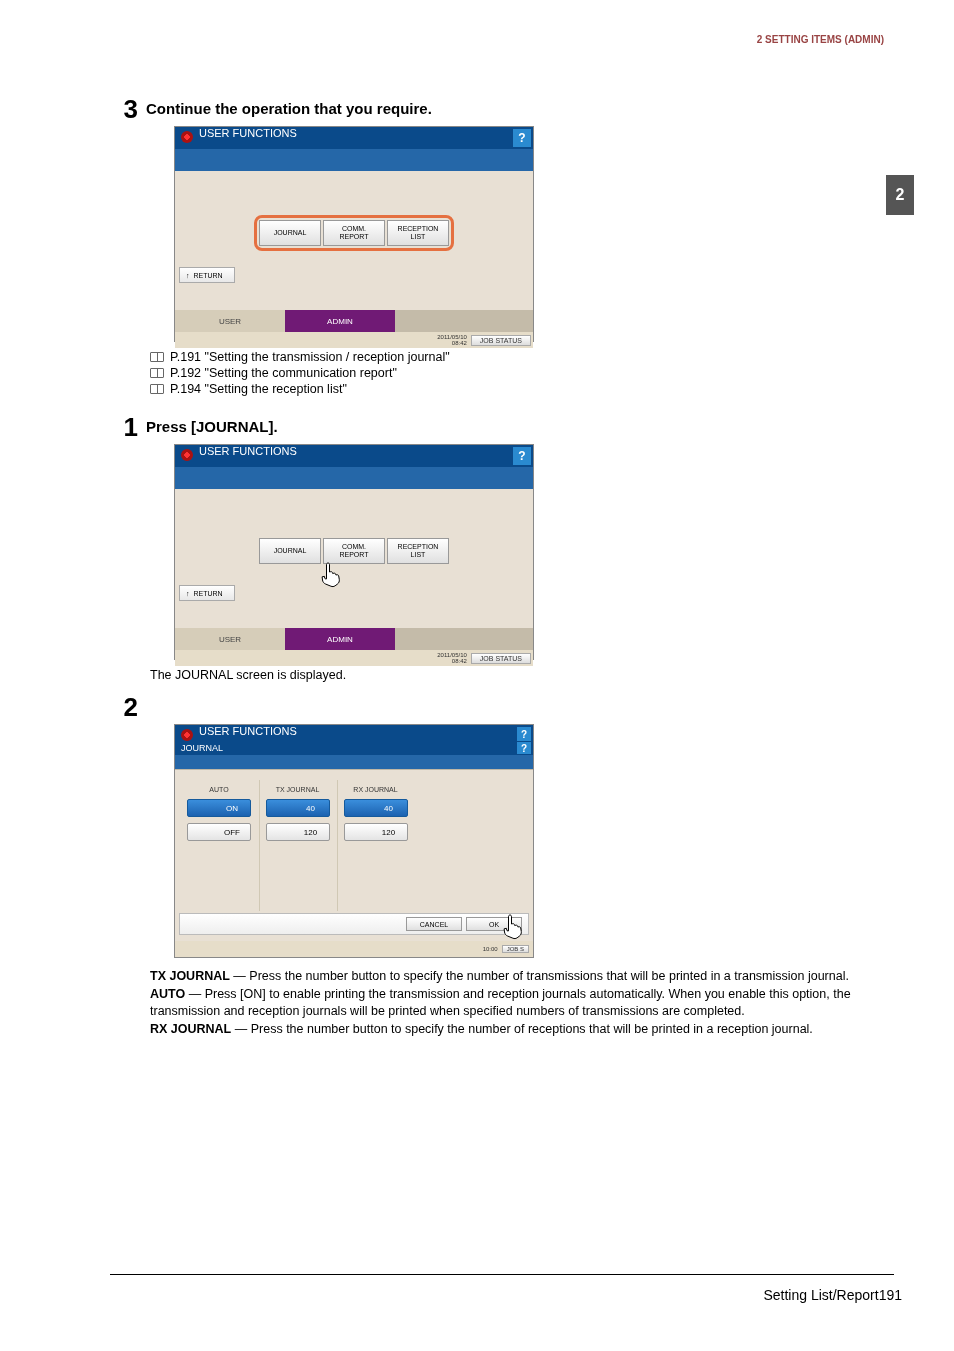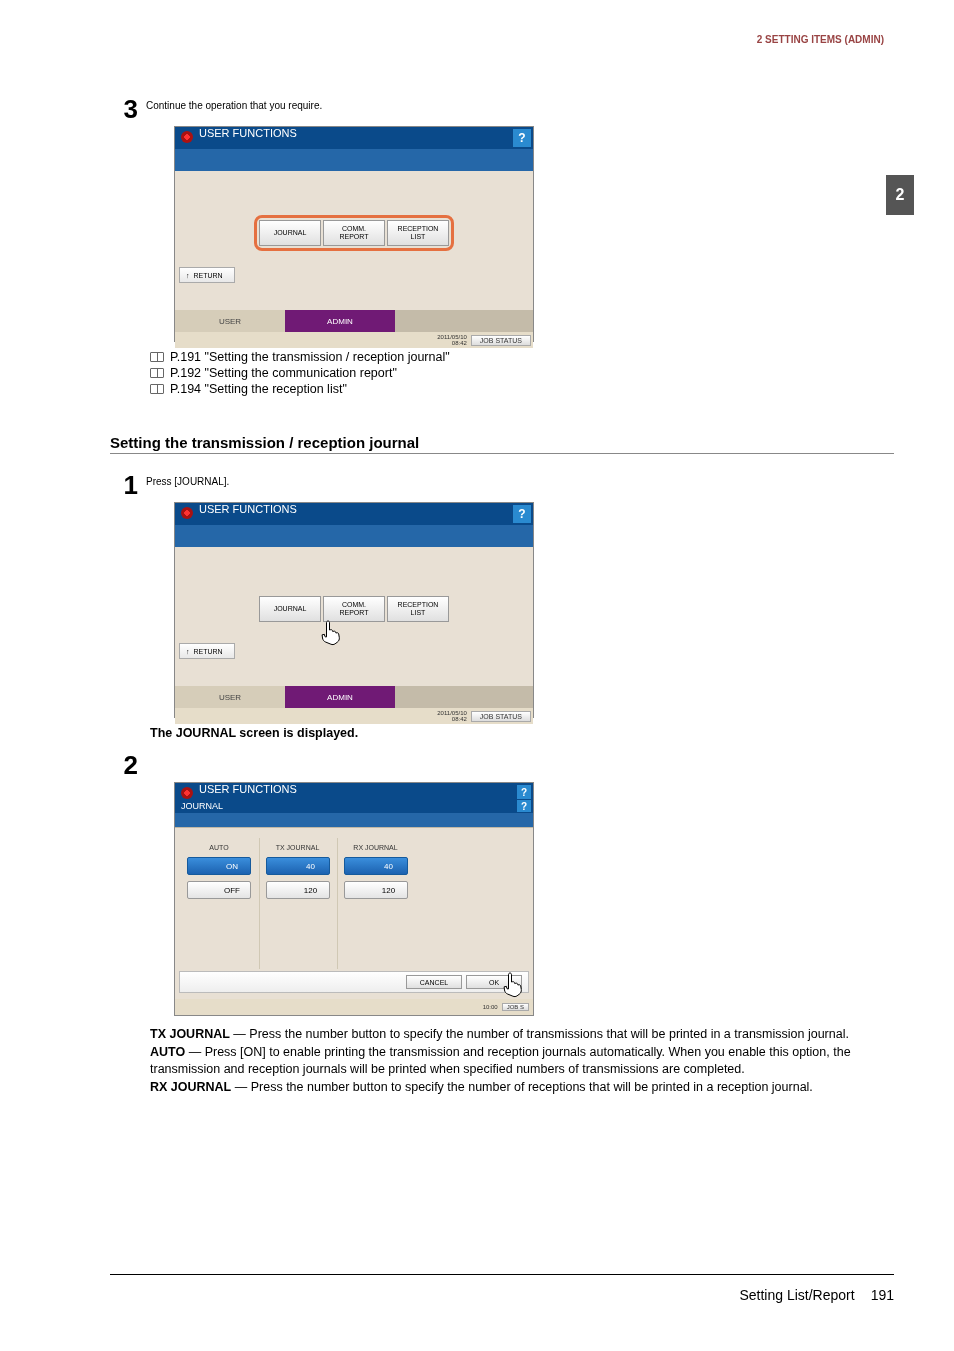--- a/index.html
+++ b/index.html
@@ -43,22 +43,22 @@
   }
   .step-num {
     width: 34px;
     font-size: 26px;
     font-weight: bold;
     text-align: right;
     padding-right: 8px;
     line-height: 1;
   }
   .step-title {
-    font-size: 10px;
-    font-weight: normal;
+    font-size: 15px;
+    font-weight: bold;
     padding-top: 4px;
   }
   .content-block {
     margin-top: 66px;
   }
   .screenshot {
     width: 360px;
     height: 216px;
     margin-left: 64px;
     margin-top: 4px;
@@ -157,21 +157,21 @@
   }
   .book-icon::before {
     content:''; position:absolute; left:50%; top:0; bottom:0;
     width:1px; background:#666;
   }
   .section-hdr {
     font-size:15px; font-weight:bold; margin-top:38px;
     border-bottom:1px solid #888; padding-bottom:2px;
   }
   .substep { margin-left:2px; margin-top:12px; }
-  .desc-text { font-size:12.5px; margin-left:40px; margin-top:8px;font-weight:bold; }
+  .desc-text { font-size:12.5px; margin-left:40px; margin-top:8px; }
 
   
   .scr-journal .scr-title2 {
     height:14px; background:#0a4a8a; color:#fff; font-size:9px;
     display:flex; align-items:center; padding-left:6px; position:relative;
   }
   .scr-journal .scr-panel {
     height:142px; padding:10px 6px 0 6px;
     display:flex; gap:2px;
     background:#e8e0d4;
@@ -209,23 +209,23 @@
   .scr-journal .scr-statusrow2 {
     position:absolute; left:0; right:0; bottom:0; height:16px;
     background:#e6ddc9; font-size:6px; color:#333;
     display:flex; justify-content:flex-end; align-items:center; padding-right:4px; gap:4px;
   }
 
   .definitions { font-size:12.5px; margin-left:40px; margin-top:10px; line-height:1.4; }
   .def-label { font-weight:bold; }
 
   .page-footer {
-    position:absolute; bottom:48px; right:60px;
+    position:absolute; bottom:48px; right:52px;
     font-size:14px;
-    display:flex; gap:16px;
+    display:flex; 
   }
   .footer-rule {
     position:absolute; bottom:76px; left:110px; right:60px;
     border-top:1px solid #000;
   }
 </style>
 </head>
 <body>
 
 <div class="page">
@@ -284,21 +284,20 @@
       <div class="item">
           <span class="book-icon"></span>
           <span>P.192 "Setting the communication report"</span>
         </div>
       <div class="item">
           <span class="book-icon"></span>
           <span>P.194 "Setting the reception list"</span>
         </div>
     </div>
 
-    <div class="section-hdr">Setting the transmission / reception journal</div>
 
     <div class="step-row substep" style="margin-top:18px">
       <div class="step-num">1</div>
       <div class="step-title">Press [JOURNAL].</div>
     </div>
     <div class="screenshot">
       <div class="scr-title">
         <span class="logo"></span>
         <span>USER FUNCTIONS</span>
         <span class="scr-help">?</span>

